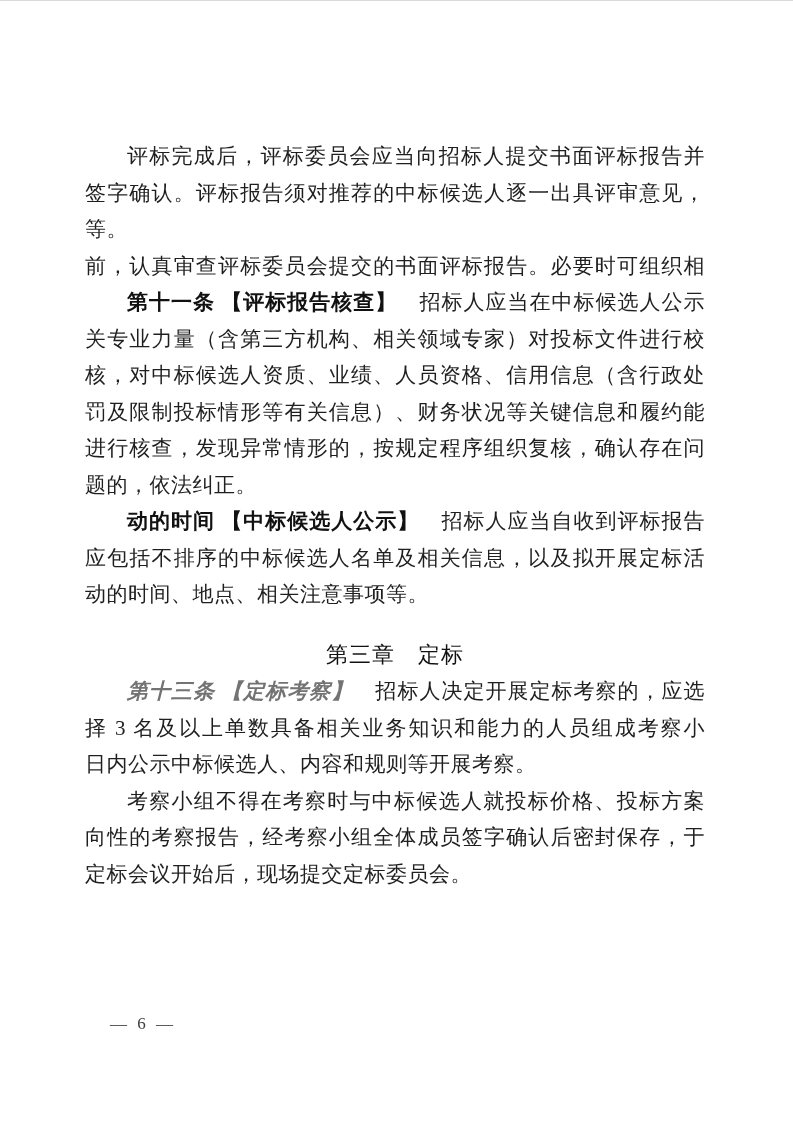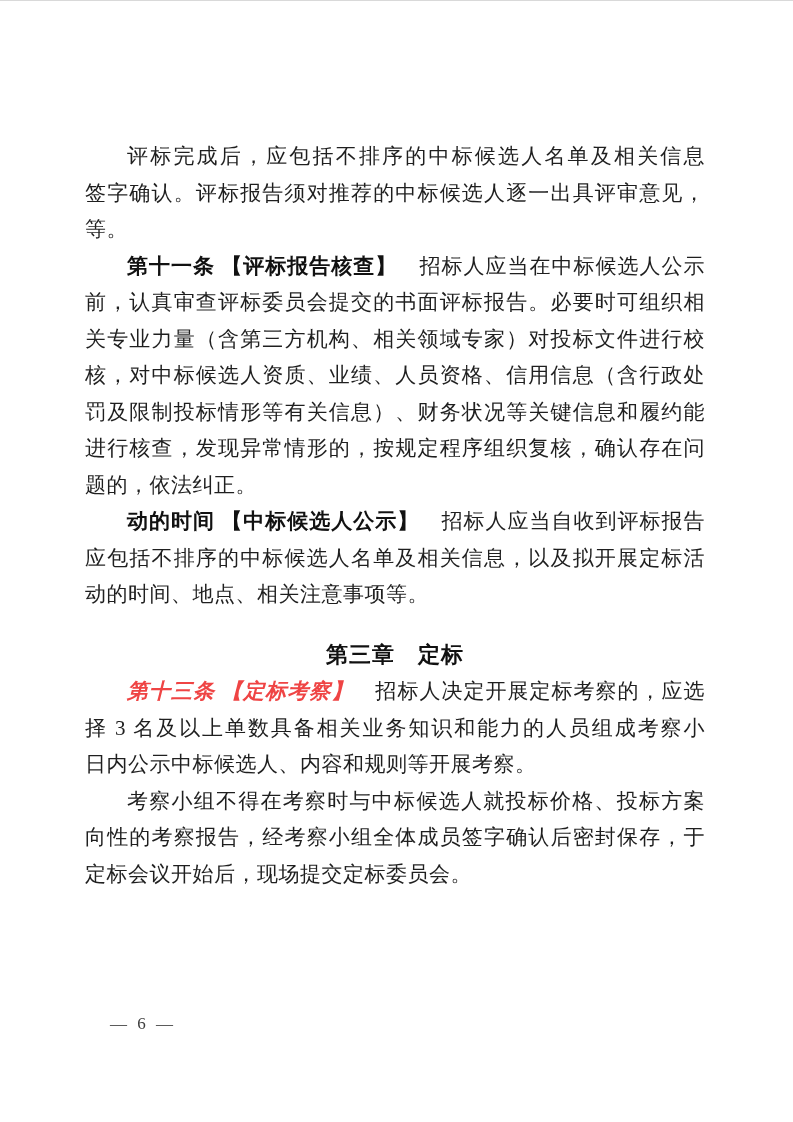--- a/index.html
+++ b/index.html
@@ -38,28 +38,28 @@
     text-align: justify;
     text-align-last: justify;
     white-space: normal;
     overflow: hidden;
     color: #1f1f1f;
   }
   .line.indent { text-indent: 42px; }
   .line.last { text-align-last: left; }
   .run-n { font-weight: normal; font-style: normal; }
   .run-b { font-weight: bold; color: #111; }
-  .run-k { font-weight: bold; font-style: italic; color: #ef4444; }
+  .run-k { font-weight: bold; font-style: italic; color: #737373; }
   .chapter-heading {
     height: 36.5px;
     line-height: 36.5px;
     margin-top: 24px;
     text-align: center;
     font-family: "Liberation Sans", "DejaVu Sans", sans-serif;
-    font-weight: bold;
+    font-weight: normal;
     font-size: 22px;
     letter-spacing: 1px;
     color: #111;
   }
   .footer {
     position: absolute;
     left: 110px;
     top: 1014px;
     font-size: 17px;
     letter-spacing: 3px;
@@ -67,27 +67,27 @@
     font-family: "Liberation Serif", "DejaVu Serif", serif;
   }
 </style>
 </head>
 <body>
 
 <div class="page">
   <div class="page-top-edge"></div>
   <div class="content" id="doc-body">
       <div class="paragraph">
-        <div class="line indent"><span class="run-n">评标完成后，应包括不排序的中标候选人名单及相关信息</span></div>
+        <div class="line indent"><span class="run-n">评标完成后，评标委员会应当向招标人提交书面评标报告并</span></div>
         <div class="line"><span class="run-n">签字确认。评标报告须对推荐的中标候选人逐一出具评审意见，</span></div>
         <div class="line last"><span class="run-n">等。</span></div>
       </div>
       <div class="paragraph">
+        <div class="line"><span class="run-n">前，认真审查评标委员会提交的书面评标报告。必要时可组织相</span></div>
         <div class="line indent"><span class="run-b">第十一条 【评标报告核查】</span><span class="run-n">　招标人应当在中标候选人公示</span></div>
-        <div class="line"><span class="run-n">前，认真审查评标委员会提交的书面评标报告。必要时可组织相</span></div>
         <div class="line"><span class="run-n">关专业力量（含第三方机构、相关领域专家）对投标文件进行校</span></div>
         <div class="line"><span class="run-n">核，对中标候选人资质、业绩、人员资格、信用信息（含行政处</span></div>
         <div class="line"><span class="run-n">罚及限制投标情形等有关信息）、财务状况等关键信息和履约能力</span></div>
         <div class="line"><span class="run-n">进行核查，发现异常情形的，按规定程序组织复核，确认存在问</span></div>
         <div class="line last"><span class="run-n">题的，依法纠正。</span></div>
       </div>
       <div class="paragraph">
         <div class="line indent"><span class="run-b">动的时间 【中标候选人公示】</span><span class="run-n">　招标人应当自收到评标报告</span></div>
         <div class="line"><span class="run-n">应包括不排序的中标候选人名单及相关信息，以及拟开展定标活</span></div>
         <div class="line last"><span class="run-n">动的时间、地点、相关注意事项等。</span></div>

